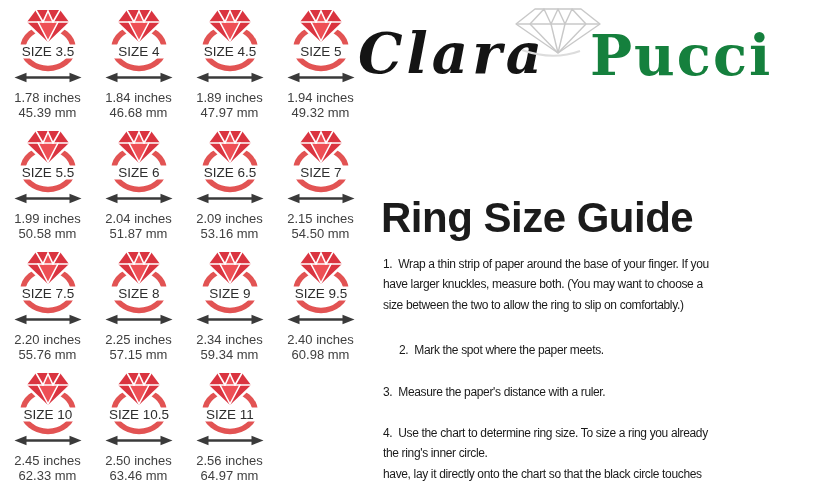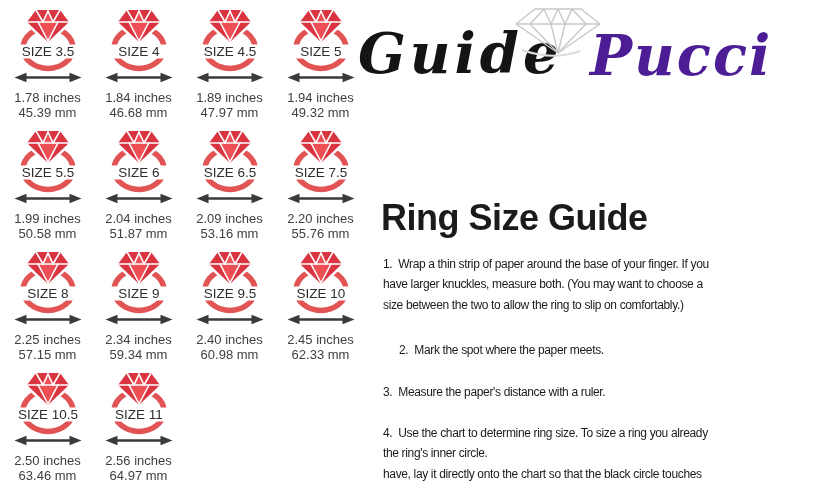--- a/index.html
+++ b/index.html
@@ -17,28 +17,28 @@
   .ring-svg text{font-family:"Liberation Sans",sans-serif;}
   .meas{margin-top:4px;text-align:center;font-size:13px;line-height:1.16;color:#404040;}
   
   .brand-clara{
     position:absolute;left:358px;top:20px;
     font-family:"DejaVu Serif",serif;font-style:italic;font-weight:bold;
     font-size:56px;letter-spacing:4px;color:#141414;
   }
   .brand-pucci{
     position:absolute;left:590px;top:22px;
-    font-family:"DejaVu Serif",serif;font-style:italic;font-weight:bold;
-    font-size:56px;letter-spacing:2px;color:#4c1d95;
+    font-family:"DejaVu Serif",serif;font-weight:bold;
+    font-size:56px;letter-spacing:2px;color:#15803d;
   }
   .brand-diamond{position:absolute;left:508px;top:5px;width:100px;height:54px;}
   
   .guide-title{
     position:absolute;left:381px;top:198px;
-    font-size:36px;line-height:40px;font-weight:bold;letter-spacing:-0.5px;color:#1b1b1b;
+    font-size:42px;line-height:40px;font-weight:bold;letter-spacing:-0.5px;color:#1b1b1b;
   }
   .step{
     position:absolute;left:383px;color:#1a1a1a;
     font-size:12px;letter-spacing:-0.35px;line-height:20.3px;white-space:nowrap;
   }
   .step-1{top:254px;}
   .step-2{top:340px;margin-left:16px;}
   .step-3{top:382px;}
   .step-4{top:423px;}
 </style>
@@ -151,20 +151,30 @@
       <svg class="ring-svg" viewBox="0 0 92 78">
           <use href="#ring-shape"></use>
           <text x="46" y="47.5" text-anchor="middle" font-size="13.5" fill="#2e2e2e">SIZE 6.5</text>
         </svg>
       <div class="meas">
         <div>2.09 inches</div>
         <div>53.16 mm</div>
       </div>
     </div>
 
+    <div class="cell">
+      <svg class="ring-svg" viewBox="0 0 92 78">
+          <use href="#ring-shape"></use>
+          <text x="46" y="47.5" text-anchor="middle" font-size="13.5" fill="#2e2e2e">SIZE 7</text>
+        </svg>
+      <div class="meas">
+        <div>2.15 inches</div>
+        <div>54.50 mm</div>
+      </div>
+    </div>
 
     <div class="cell">
       <svg class="ring-svg" viewBox="0 0 92 78">
           <use href="#ring-shape"></use>
           <text x="46" y="47.5" text-anchor="middle" font-size="13.5" fill="#2e2e2e">SIZE 7.5</text>
         </svg>
       <div class="meas">
         <div>2.20 inches</div>
         <div>55.76 mm</div>
       </div>
@@ -232,21 +242,21 @@
           <text x="46" y="47.5" text-anchor="middle" font-size="13.5" fill="#2e2e2e">SIZE 11</text>
         </svg>
       <div class="meas">
         <div>2.56 inches</div>
         <div>64.97 mm</div>
       </div>
     </div>
 
   </div>
 
-  <div class="brand-clara">Guide</div>
+  <div class="brand-clara">Clara</div>
   <svg class="brand-diamond" viewBox="0 0 100 54">
     <g fill="none" stroke="#c8c8c8" stroke-width="1.4" stroke-linejoin="round">
       <polygon points="27,4 73,4 92,19 50,48 8,19"></polygon>
       <line x1="8" y1="19" x2="92" y2="19"></line>
       <polyline points="22,19 36,4 43,19 50,4 57,19 64,4 78,19"></polyline>
       <line x1="22" y1="19" x2="50" y2="48"></line>
       <line x1="43" y1="19" x2="50" y2="48"></line>
       <line x1="57" y1="19" x2="50" y2="48"></line>
       <line x1="78" y1="19" x2="50" y2="48"></line>
     </g>

